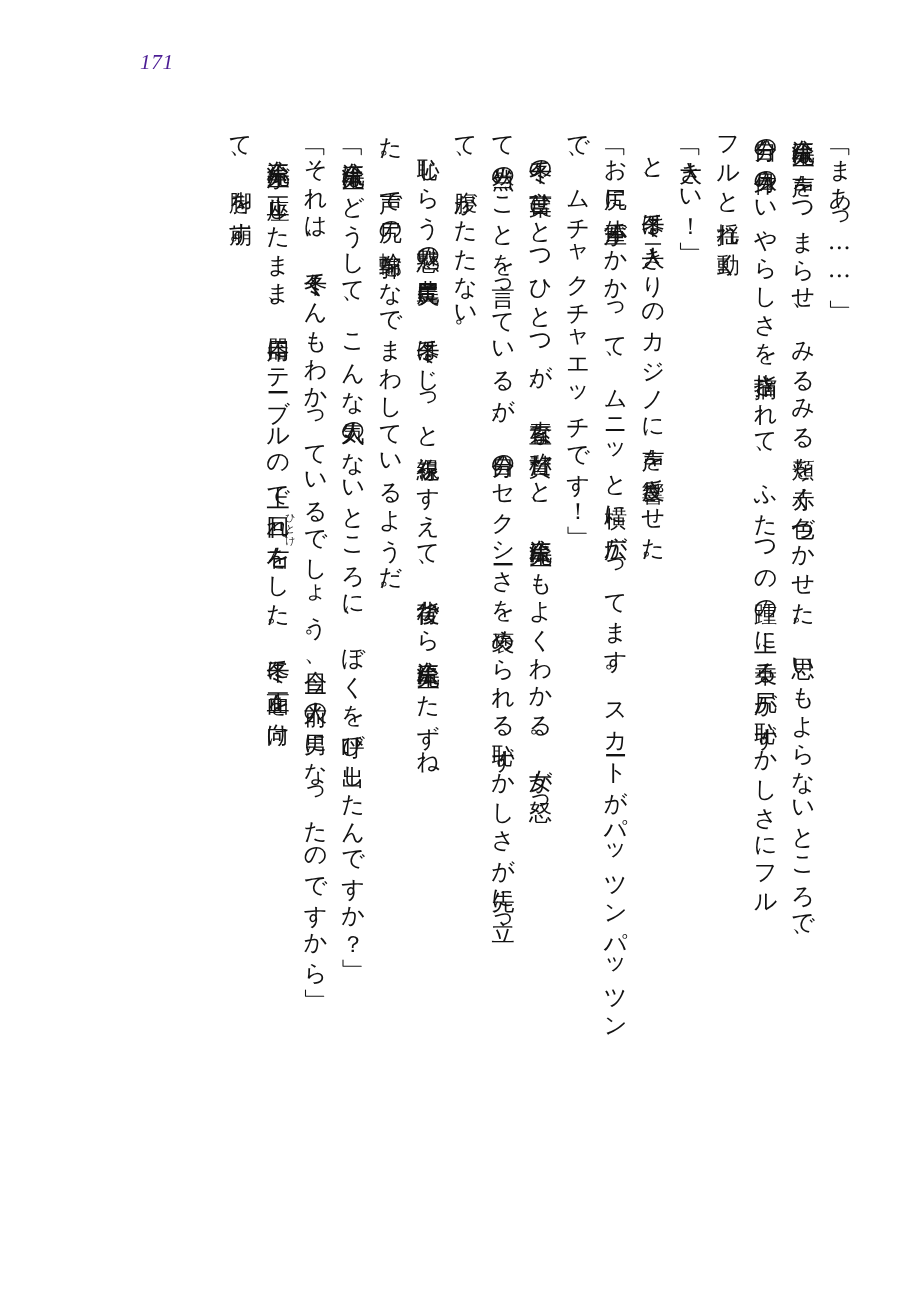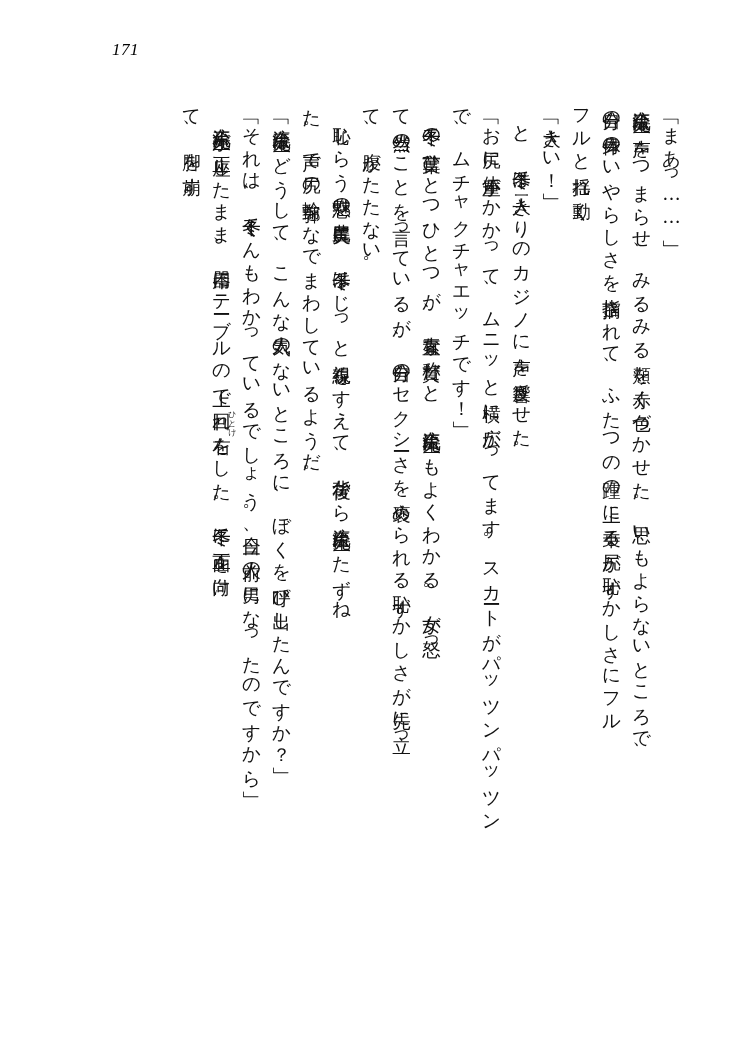--- a/index.html
+++ b/index.html
@@ -23,21 +23,21 @@
   }
 
   
   .page-number {
     position: absolute;
     left: 112px;
     top: 40px;
     font-size: 17px;
     font-style: italic;
     font-family: "Liberation Serif", "DejaVu Serif", serif;
-    color: #000000;
+    color: #4c1d95;
     letter-spacing: 0.5px;
   }
 
   
   .text-block {
     position: absolute;
     top: 96px;
     right: 56px;
     left: 96px;
     bottom: 70px;

